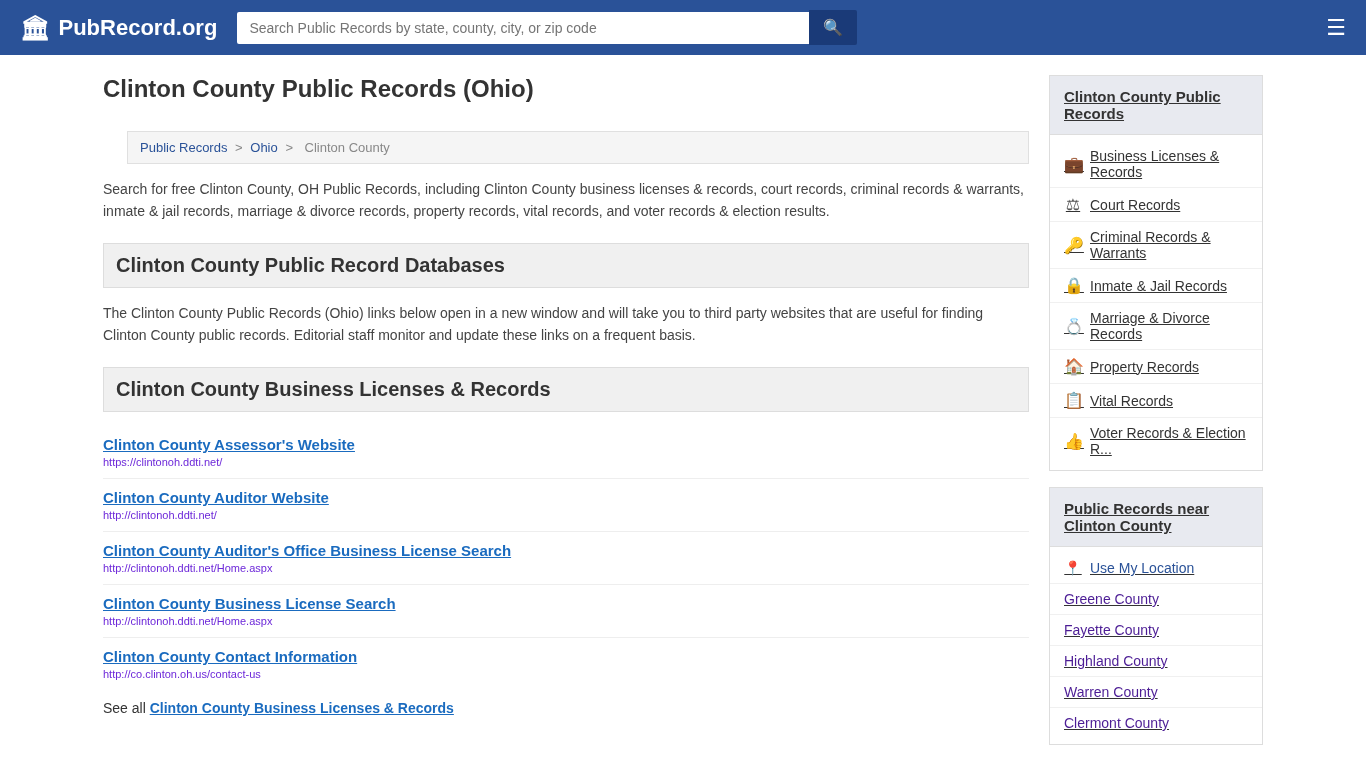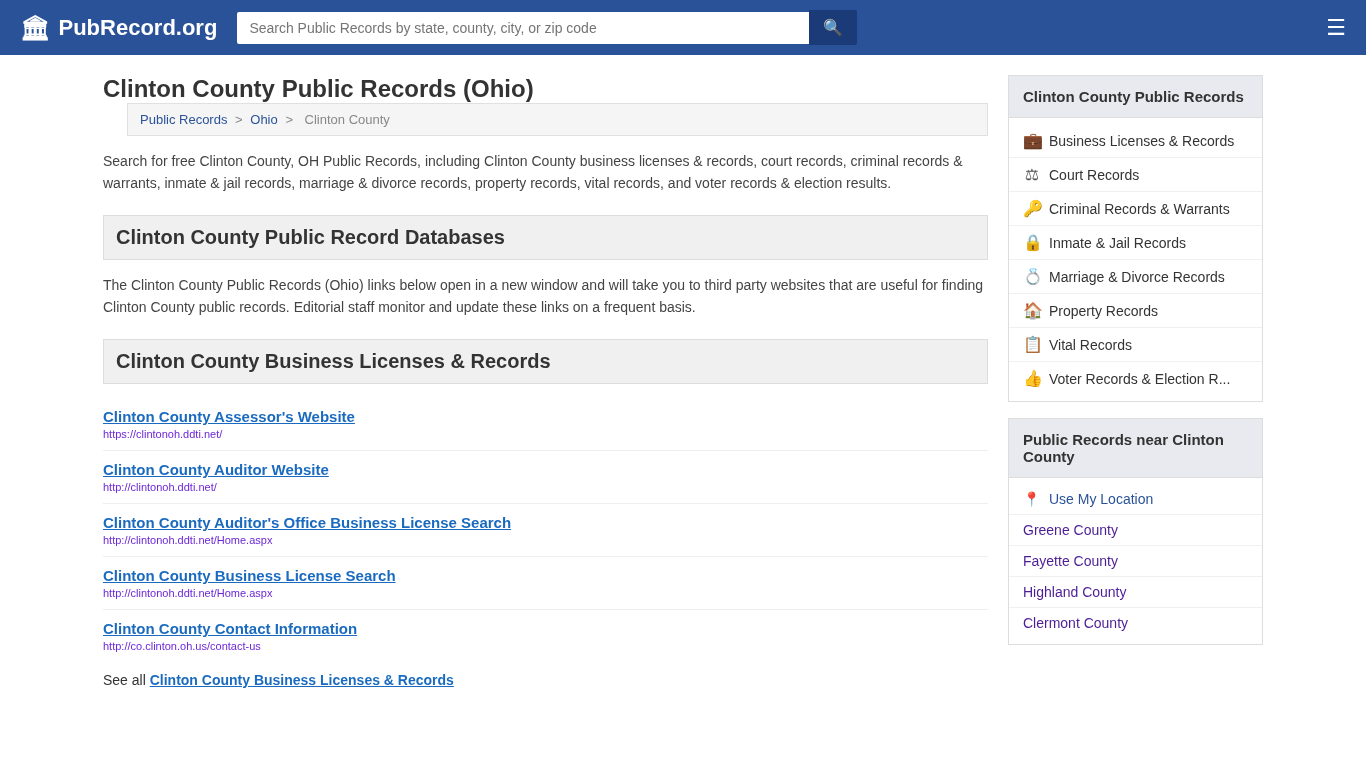--- a/index.html
+++ b/index.html
@@ -70,21 +70,21 @@
     
     #content {
       flex: 1;
       min-width: 0;
     }
 
     #page-title {
       font-size: 24px;
       font-weight: bold;
       color: #333;
-      margin-bottom: 0;
+      margin-bottom: 28px;
     }
 
     
     #breadcrumb {
       background: #f5f5f5;
       border: 1px solid #e0e0e0;
       padding: 8px 12px;
       margin-bottom: 14px;
       font-size: 13px;
       color: #555;
@@ -155,22 +155,23 @@
     }
     .see-all a {
       color: #1a6bbf;
       font-weight: bold;
       text-decoration: underline;
       cursor: pointer;
     }
 
     
     #sidebar {
-      width: 255px;
+      width: 214px;
       flex-shrink: 0;
+      text-decoration: underline;
     }
 
     .sidebar-box {
       border: 1px solid #ddd;
       margin-bottom: 16px;
     }
     .sidebar-box-header {
       background: #e8eaf0;
       padding: 12px 14px;
       font-size: 15px;
@@ -364,20 +365,23 @@
         </div>
 
         <div class="nearby-item">
           <span>Fayette County</span>
         </div>
 
         <div class="nearby-item">
           <span>Highland County</span>
         </div>
 
+        <div class="nearby-item">
+          <span>Warren County</span>
+        </div>
 
         <div class="nearby-item">
           <span>Clermont County</span>
         </div>
 
       </div>
     </div>
 
   </div>
 

